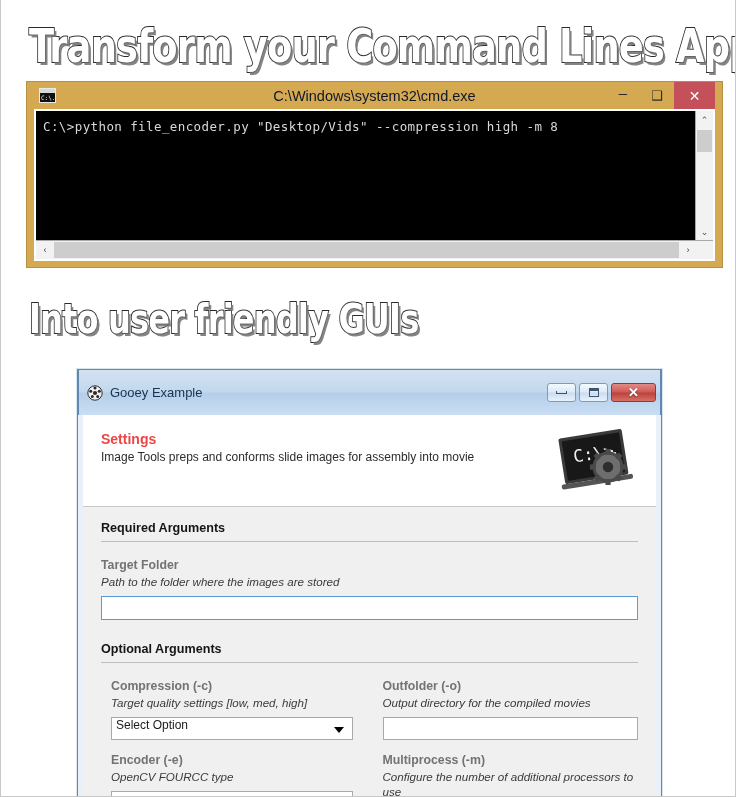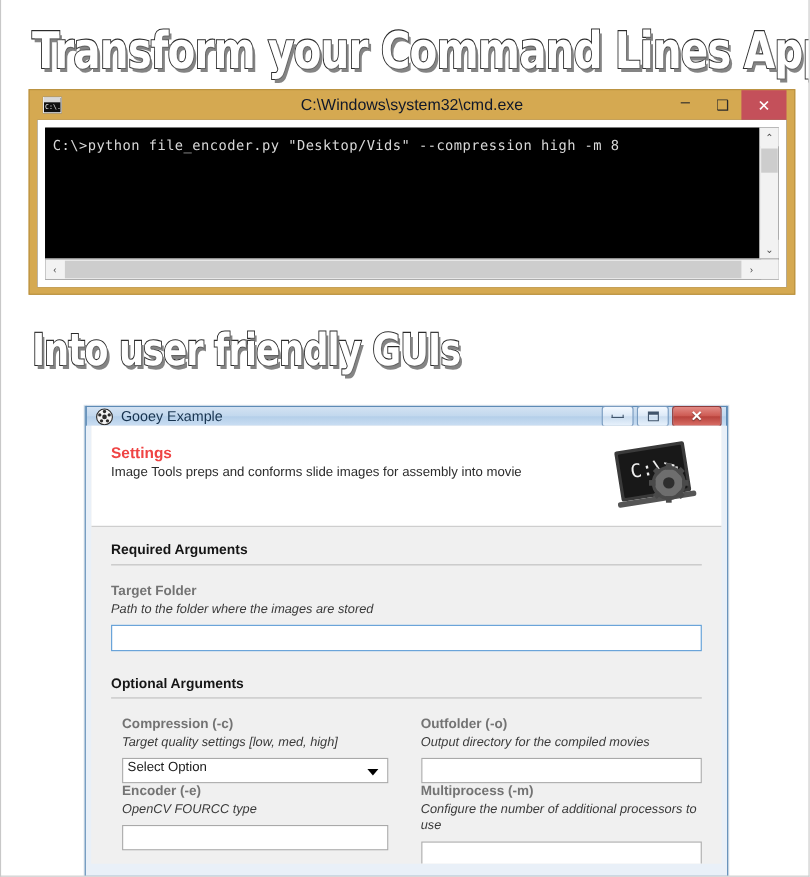--- a/index.html
+++ b/index.html
@@ -119,21 +119,21 @@
     background: #c4505a;
     color: #ffffff;
     width: 41px;
     font-size: 14px;
   }
 
   #cmd-body {
     position: relative;
     height: 152px;
     background: #000000;
-    border: 7px solid #ffffff;
+    border: 2px solid #ffffff;
     overflow: hidden;
   }
   #cmd-console {
     position: absolute;
     left: 0; top: 0;
     right: 18px; bottom: 19px;
     background: #000000;
     padding: 8px 0 0 7px;
     overflow: hidden;
   }
@@ -205,21 +205,21 @@
     top: 369px;
     width: 585px;
     height: 428px;
     background: #e9f0f8;
     border: 1px solid #5d8ab5;
     border-top: none;
     padding: 0 5px 0 5px;
     box-shadow: 0 0 0 1px rgba(120,150,180,0.25);
   }
   #gooey-titlebar {
-    height: 18px;
+    height: 46px;
     display: flex;
     align-items: center;
     background: linear-gradient(to bottom, #d3e2f2 0%, #c2d8ee 48%, #b4cfe9 52%, #cadef3 100%);
     margin: 0 -5px;
     padding: 0 4px 0 8px;
     border: 1px solid #5d8ab5;
     border-bottom: none;
     position: relative;
   }
   #gooey-app-icon {
@@ -381,21 +381,21 @@
   .two-col {
     display: flex;
     gap: 0;
   }
   .col {
     width: 50%;
     padding-right: 22px;
   }
   .col:last-child { padding-right: 0; padding-left: 8px; }
   .opt-inner { padding-left: 10px; }
-  .field-block { margin-bottom: 0; }
+  .field-block { margin-bottom: 13px; }
 
   #required-field-wrap { margin-bottom: 22px; }
 </style>
 </head>
 <body>
 
 <div class="headline" id="headline-1">Transform your Command Lines Applications:</div>
 
 <div id="cmd-window">
 

